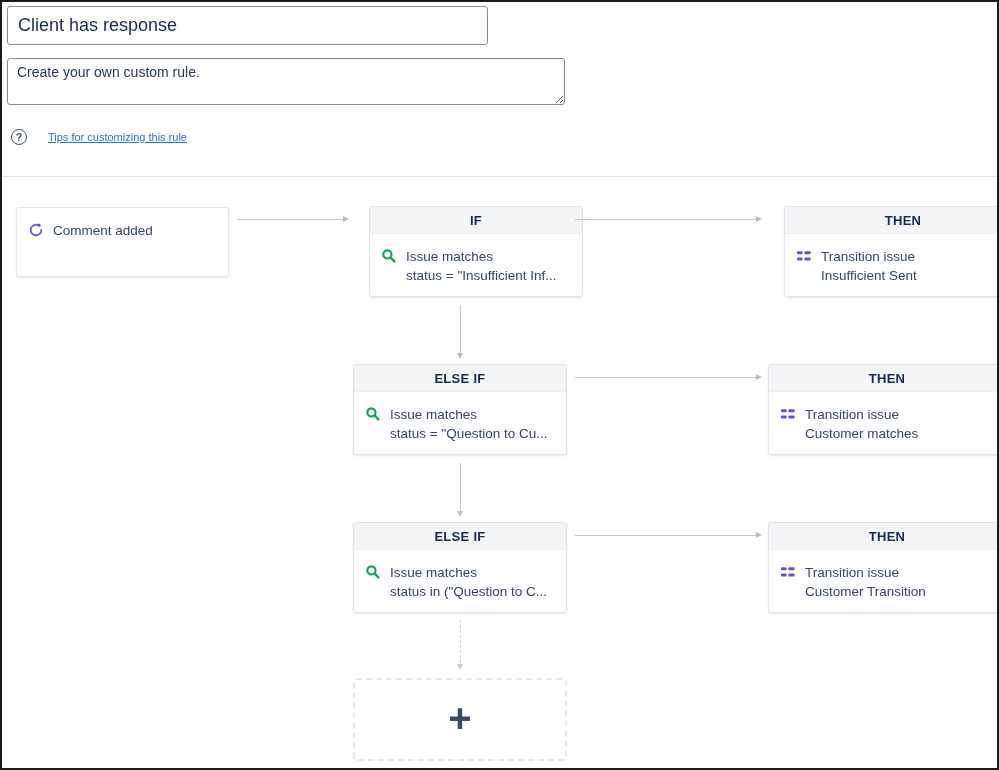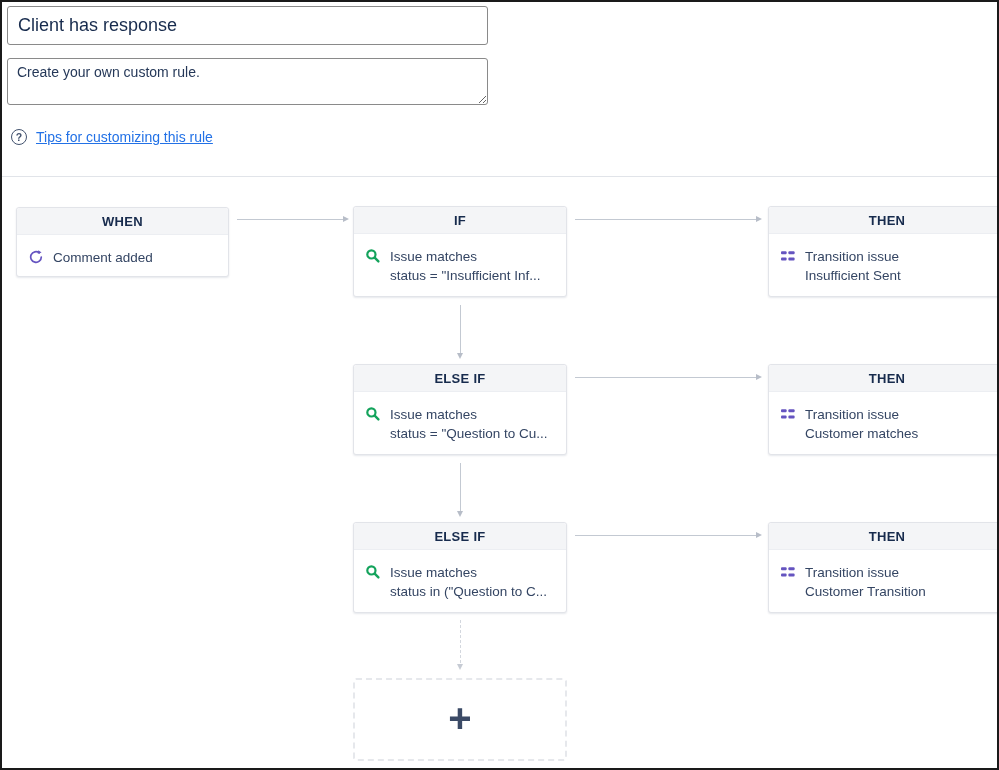--- a/index.html
+++ b/index.html
@@ -18,41 +18,41 @@
   .rule-name-input {
     position:absolute; left:5px; top:4px;
     width:481px; height:39px;
     font-family:"Liberation Sans", sans-serif;
     font-size:18px; color:#172b4d;
     border:1px solid #8a8a8a; border-radius:3px;
     padding:16px 10px; outline:none; background:#fff;
   }
   .rule-desc-input {
     position:absolute; left:5px; top:56px;
-    width:481px; height:47px;
+    width:558px; height:47px;
     font-family:"Liberation Sans", sans-serif;
     font-size:14px; color:#253858;
     border:1px solid #8a8a8a; border-radius:3px;
     padding:5px 9px; outline:none; background:#fff;
     resize:both;
   }
   .tips-row {
     position:absolute; left:9px; top:127px;
     display:flex; align-items:center; gap:9px;
   }
   .help-icon {
     width:16px; height:16px; border-radius:50%;
     border:1.6px solid #42526e; color:#42526e;
     font-size:10.5px; font-weight:700;
     display:flex; align-items:center; justify-content:center;
     line-height:1;
   }
   .tips-link {
-    font-size:14px; color:#2271e6;
-    text-decoration:underline; cursor:pointer;
+    font-size:11px; color:#2271e6;
+    text-decoration:underline; cursor:pointer;margin-left:12px;
   }
   .divider {
     position:absolute; left:0; top:174px;
     width:100%; height:1px; background:#e1e4e9;
   }
 
   
   .node {
     position:absolute;
     background:#fff;
@@ -73,21 +73,21 @@
   .node-body {
     display:flex; align-items:flex-start; gap:9px;
     padding:13px 10px 0 11px;
   }
   .node-icon { flex:0 0 16px; height:16px; margin-top:1px; }
   .node-text { font-size:13.5px; line-height:19px; color:#344563; white-space:nowrap; overflow:hidden; }
 
   .when-node  { left:14px;  top:205px; width:213px; height:70px; }
   .cond-node  { left:351px; width:214px; height:91px; }
   .act-node   { left:766px; width:238px; height:91px; }
-  .row1 { top:204px; } .row2 { top:362px; } .row3 { top:520px; }
+  .row1 { top:204px;margin-left:16px; } .row2 { top:362px; } .row3 { top:520px; }
 
   
   .h-arrow {
     position:absolute; height:0;
     border-top:1px solid #c3c9d2;
   }
   .h-arrow::after {
     content:""; position:absolute; right:-2px; top:-4px;
     width:0; height:0;
     border-left:6px solid #b7bdc8;
@@ -131,21 +131,20 @@
   <textarea class="rule-desc-input" style="">Create your own custom rule.</textarea>
 
   <div class="tips-row">
     <span class="help-icon">?</span>
     <a class="tips-link">Tips for customizing this rule</a>
   </div>
 
   <div class="divider"></div>
 
   <div class="node when-node">
-    <div class="node-header">WHEN</div>
     <div class="node-body">
       <span class="node-icon">
         <svg width="16" height="16" viewBox="0 0 16 16">
           <path d="M13.3 8a5.3 5.3 0 1 1-2.0-4.15" fill="none" stroke="#6554c0" stroke-width="1.7" stroke-linecap="round"></path>
           <path d="M10.4 1.2 l3.2 2.3 -3.9 1.2 z" fill="#6554c0"></path>
         </svg>
       </span>
       <div class="node-text">Comment added</div>
     </div>
   </div>

